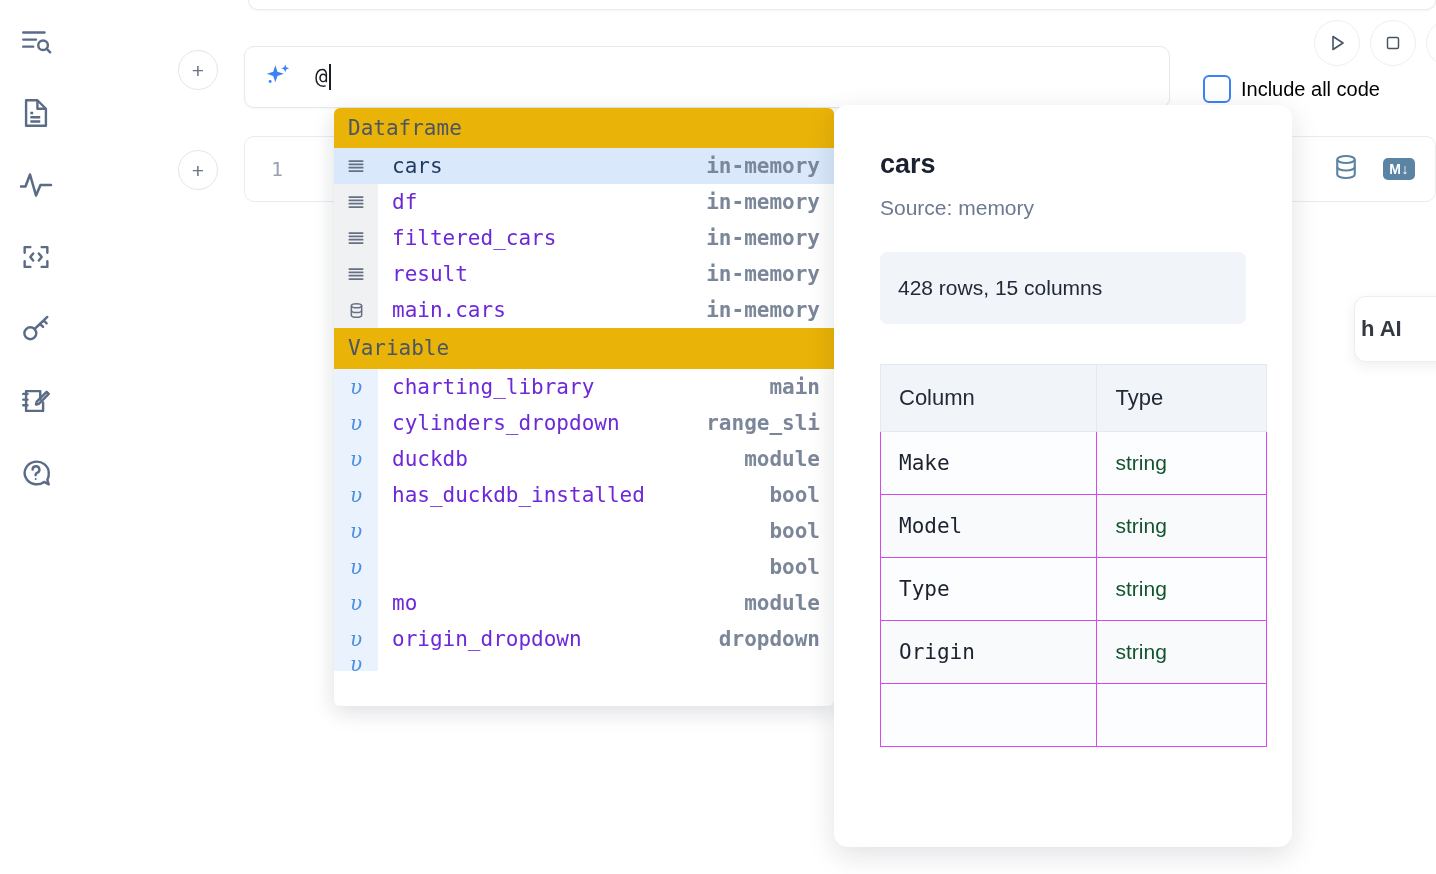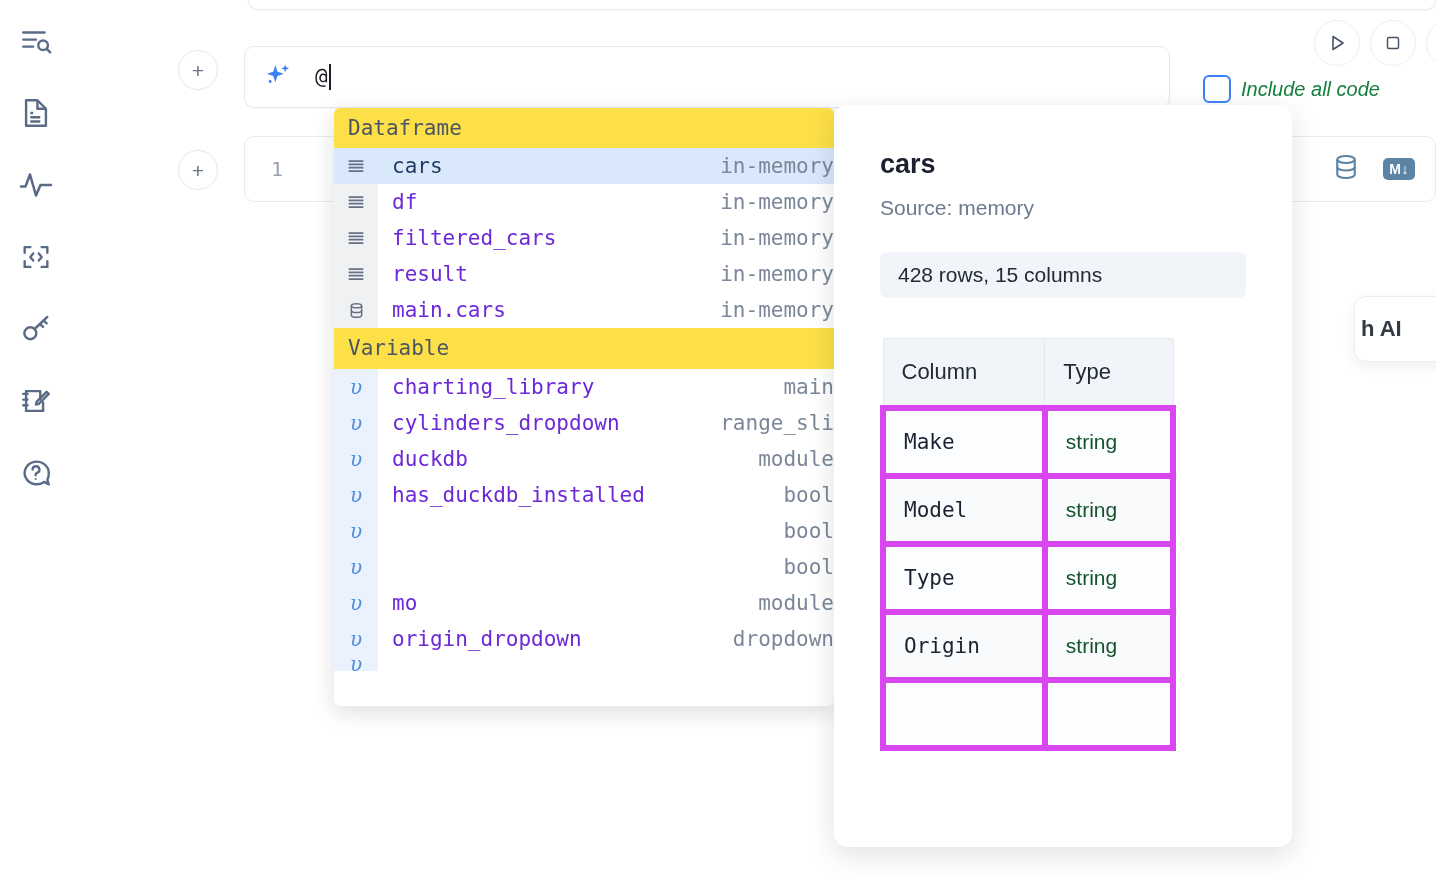--- a/index.html
+++ b/index.html
@@ -116,21 +116,21 @@
     display: flex; align-items: center; gap: 10px;
   }
   .chk {
     width: 28px; height: 28px;
     border: 2px solid #3b82f6;
     border-radius: 6px;
     background: #ffffff;
     cursor: pointer; flex: none;
   }
   .include-label {
-    font-size: 20px; color: #15803d; white-space: nowrap; font-style: italic;
+    font-size: 20px; color: #000000; white-space: nowrap;
   }
 
   
   .code-cell {
     position: absolute;
     left: 172px; top: 136px;
     width: 1192px; height: 66px;
     background: #ffffff;
     border: 1px solid #e9ecef;
     border-radius: 10px;
@@ -185,21 +185,21 @@
     position: absolute;
     left: 334px; top: 108px;
     width: 500px; height: 598px;
     background: #ffffff;
     border-radius: 6px;
     box-shadow: 0 6px 22px rgba(16,24,40,.14);
     overflow: hidden;
     z-index: 20;
   }
   .ac-group {
-    background: #fde047;
+    background: #eab308;
     color: #4b5563;
     font-family: "DejaVu Sans Mono", monospace;
     font-size: 21px;
     padding: 6px 0 6px 14px;
     line-height: 1.35;
   }
   .ac-row {
     display: flex; align-items: center;
     height: 36px;
     font-family: "DejaVu Sans Mono", monospace;
@@ -216,22 +216,24 @@
   }
   .ac-row.var .ic { background: #eaf2fd; color: #4f8fe0; font-style: italic;
                     font-size: 20px; font-family: "DejaVu Serif", serif; }
   .ac-row .nm {
     padding-left: 14px;
     color: #6d28d9;
     white-space: nowrap;
   }
   .ac-row .meta {
     margin-left: auto;
+    padding-right: 14px;
     color: #7b8799;
     white-space: nowrap;
+    font-weight: bold;
   }
   .ac-row.sel { background: #d9e8fb; }
   .ac-row.sel .nm { color: #1f3a5f; }
   .ac-row.sel .ic { background: #d9e8fb; }
   .ac-row.clip { height: 14px; overflow: hidden; align-items: flex-start; }
   .ac-row.clip .ic { height: 14px; }
 
   
   .detail {
     position: absolute;
@@ -248,36 +250,36 @@
     font-size: 27px; font-weight: bold; color: #1b2130;
     margin-bottom: 16px;
   }
   .detail-source {
     font-size: 21px; color: #6c7a8f;
     margin-bottom: 32px;
   }
   .detail-stat {
     background: #f1f4f8;
     border-radius: 7px;
-    padding: 11px 18px;
+    padding: 24px 18px;
     font-size: 21px; color: #222a38;
     margin-bottom: 40px;
   }
-  .detail-table { width: 296px; border-collapse: collapse; }
+  .detail-table { width: 387px; border-collapse: collapse; }
   .detail-table th {
     text-align: left;
     background: #f1f4f8;
     border: 1px solid #e4e9f0;
     font-weight: normal;
     font-size: 22px;
     color: #222a38;
     padding: 20px 18px;
   }
   .detail-table td {
-    border: 6px solid #d946ef;
+    border: 1px solid #d946ef;
     padding: 19px 18px;
     font-size: 21px;
     background: #fcfdfe;
   }
   .detail-table td.col {
     font-family: "DejaVu Sans Mono", monospace;
     color: #1b2130;
   }
   .detail-table td.typ { color: #14532d; }
   .detail-table tr:nth-child(even) td { background: #f8fafc; }

